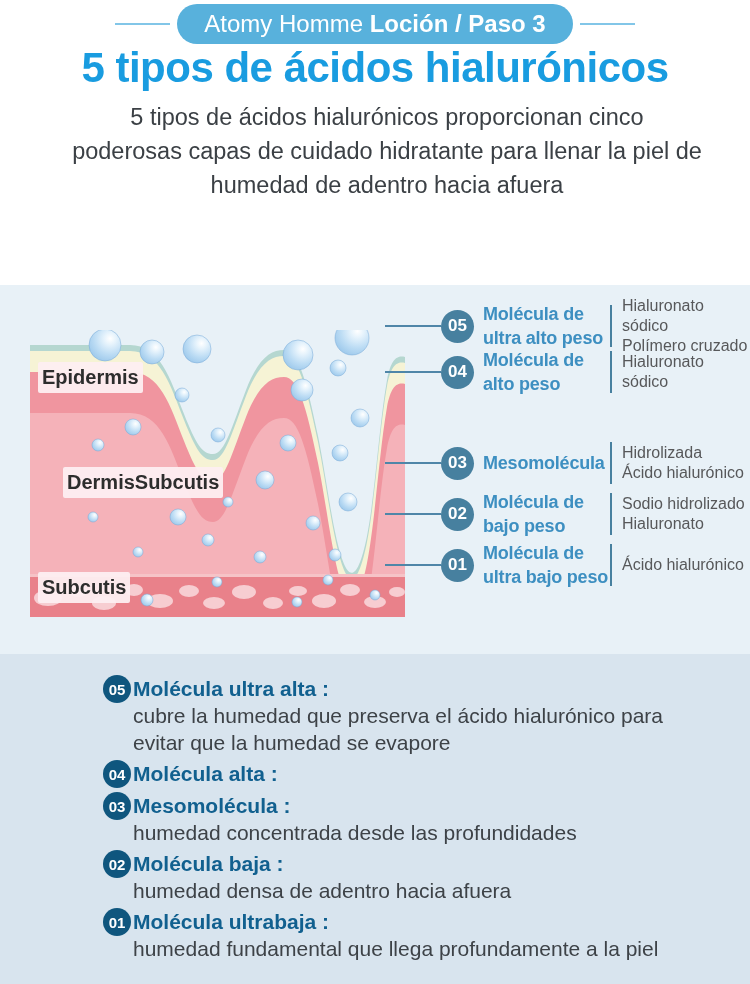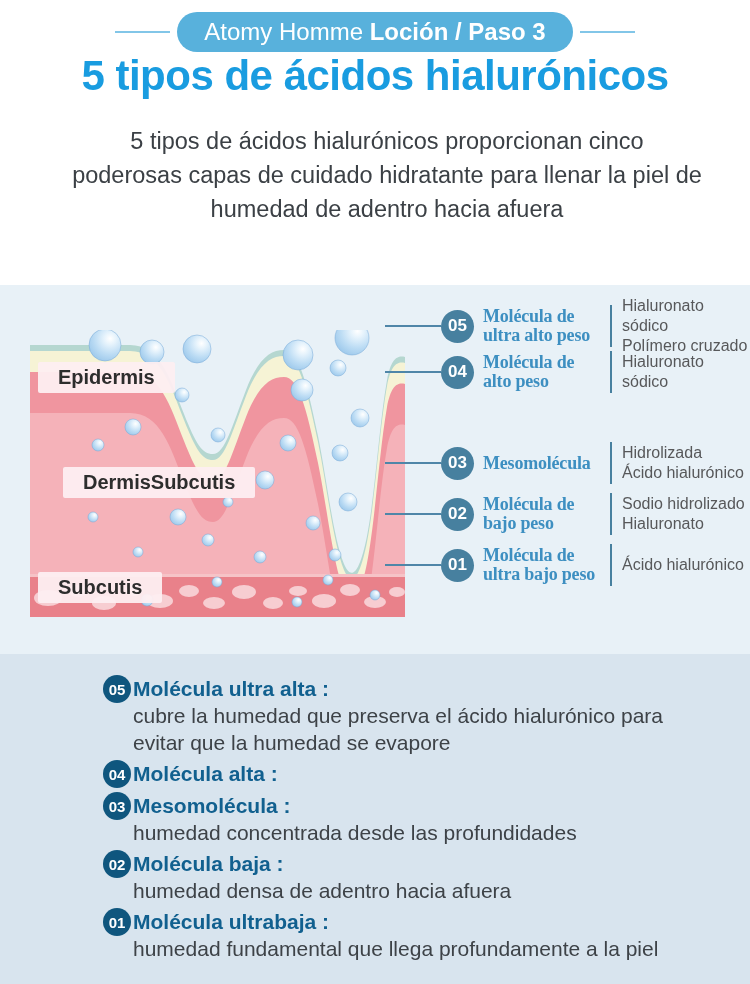--- a/index.html
+++ b/index.html
@@ -5,61 +5,61 @@
   html,body{margin:0;padding:0;}
   body{
     width:750px;height:984px;overflow:hidden;background:#ffffff;
     font-family:"Liberation Sans","DejaVu Sans",sans-serif;
     -webkit-font-smoothing:antialiased;
   }
   .preline{white-space:pre-line;}
 
   
   .top-area{height:285px;background:#ffffff;}
-  .badge-row{display:flex;align-items:center;justify-content:center;padding-top:12px;}
+  .badge-row{display:flex;align-items:center;justify-content:center;padding-top:4px;}
   .badge-line{width:55px;height:0;border-top:2px solid #82c6e8;margin:0 7px;}
   .badge-pill{
     background:#58b1dc;color:#ffffff;border-radius:24px;
     padding:7px 27px;font-size:24px;line-height:26px;white-space:nowrap;
   }
   .badge-pill .bold{font-weight:bold;}
   .page-title{
     text-align:center;color:#199ce0;font-weight:bold;font-size:42px;
     letter-spacing:-0.5px;
   }
   .page-subtitle{
     text-align:center;color:#3b4045;font-size:23.5px;line-height:34px;
-    margin-top:24px;
+    margin-top:8px;
     padding-left:24px;
   }
 
   
   .panel-diagram{position:relative;height:369px;background:#e8f1f7;}
   .skin-svg{position:absolute;left:30px;top:45px;width:375px;height:287px;display:block;}
 
   .layer-label{
     position:absolute;background:rgba(253,238,241,0.95);color:#2d2d2d;
-    font-weight:bold;font-size:20px;padding:4px 20px;border-radius:2px;
+    font-weight:bold;font-size:20px;padding:4px 4px;border-radius:2px;
     white-space:nowrap;
   }
   .ll-0{left:38px;top:77px;}
   .ll-1{left:63px;top:182px;}
   .ll-2{left:38px;top:287px;}
 
   .co-row{position:absolute;left:385px;display:flex;align-items:center;height:42px;}
   .co-0{top:20px;}.co-1{top:66px;}.co-2{top:157px;}.co-3{top:208px;}.co-4{top:259px;}
   .co-line{width:56px;height:0;border-top:2px solid #4f86a8;}
   .co-num{
     width:33px;height:33px;border-radius:50%;background:#47809f;color:#ffffff;
     font-weight:bold;font-size:17px;display:flex;align-items:center;justify-content:center;
     flex:0 0 33px;
   }
   .co-label{
     margin-left:9px;width:127px;color:#3d8fc1;font-weight:bold;
-    font-size:18px;line-height:19px;letter-spacing:-0.2px;font-family:Liberation Serif, serif;
+    font-size:18px;line-height:24px;letter-spacing:-0.2px;
   }
   .co-div{width:0;height:42px;border-left:2px solid #47809f;}
   .co-value{margin-left:10px;width:132px;color:#57585a;font-size:16px;line-height:20px;}
 
   
   .panel-details{height:330px;background:#d8e4ee;padding:21px 20px 0 103px;box-sizing:border-box;}
   .d-row{display:flex;align-items:flex-start;margin-bottom:4px;}
   .d-num{
     width:28px;height:28px;border-radius:50%;background:#0f567e;color:#ffffff;
     font-weight:bold;font-size:15px;display:flex;align-items:center;justify-content:center;

